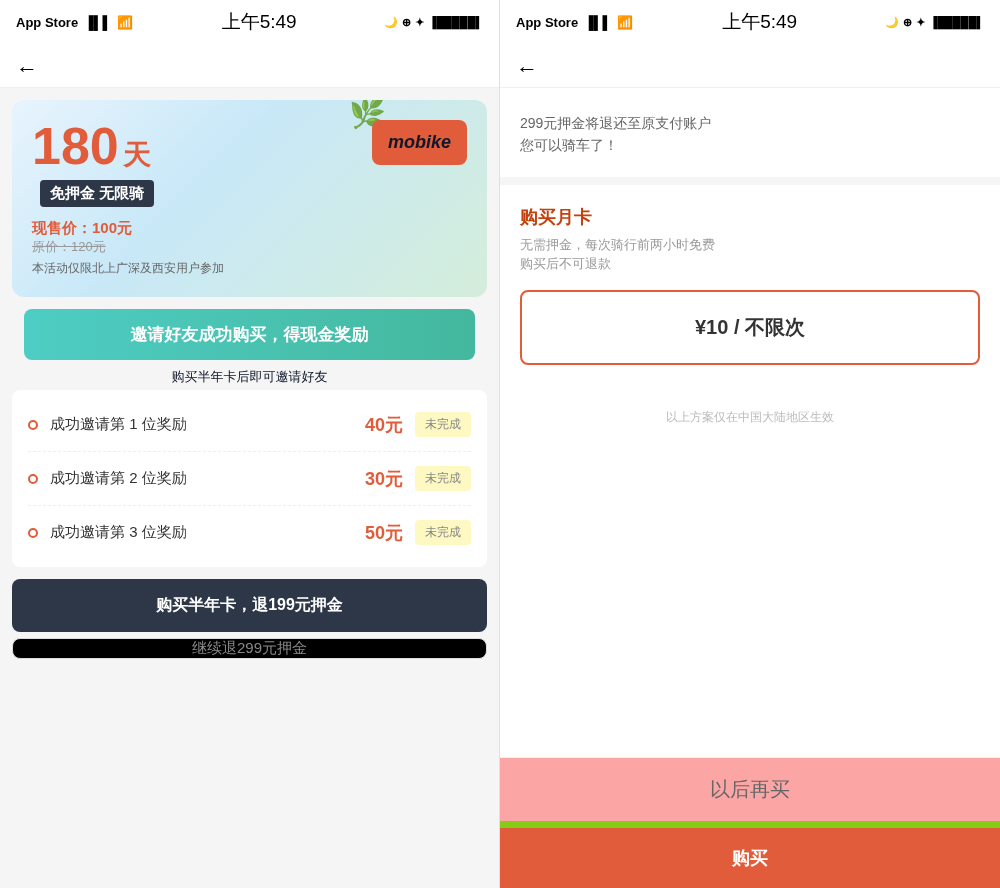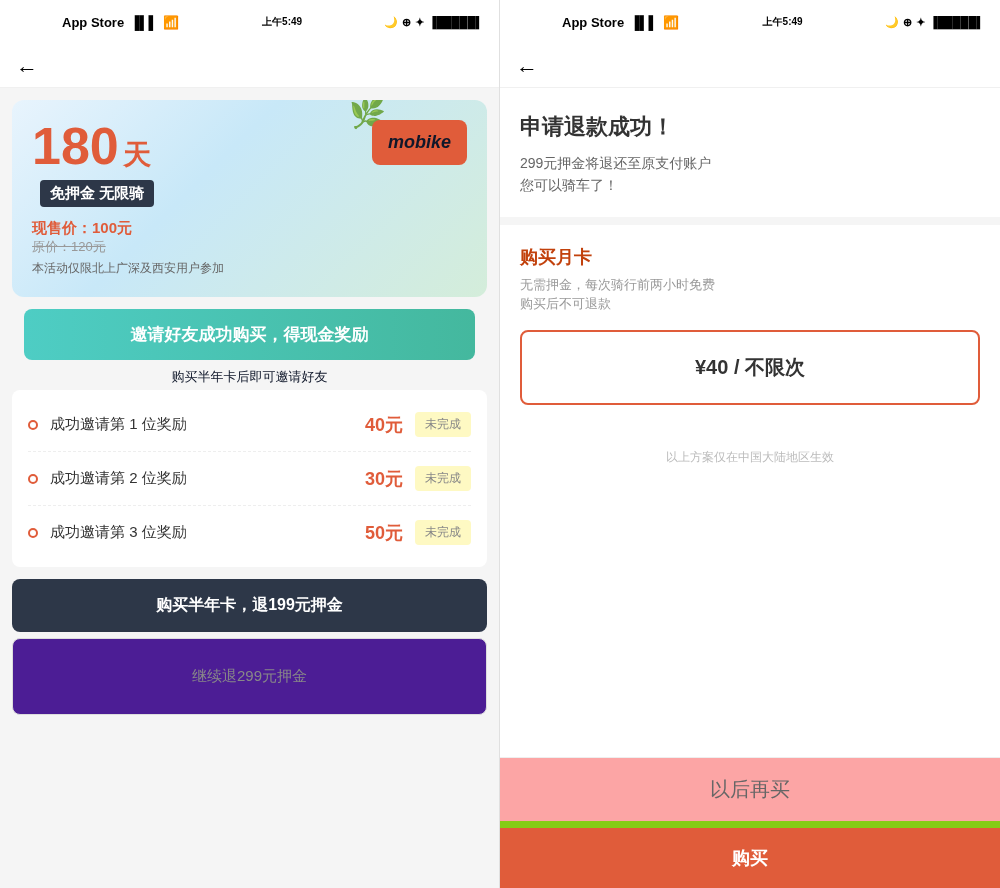--- a/index.html
+++ b/index.html
@@ -42,25 +42,24 @@
       font-size: 12px;
       font-weight: 600;
       flex-shrink: 0;
     }
     .status-left {
       display: flex;
       align-items: center;
       gap: 6px;
       font-size: 13px;
       font-weight: 600;
-      margin-left: 46px;
     }
     .status-center {
-      font-size: 10px;
-      font-weight: 700;
+      font-size: 19px;
+      font-weight: 400;
     }
     .status-right {
       display: flex;
       align-items: center;
       gap: 4px;
       font-size: 11px;
     }
 
     
     .nav-bar {
@@ -230,26 +229,26 @@
       width: calc(100% - 24px);
       margin: 12px 12px 6px;
       padding: 16px;
       font-size: 16px;
       font-weight: 600;
       border-radius: 8px;
       cursor: pointer;
       display: block;
     }
     .btn-secondary-outline {
-      background: #4c1d95;
+      background: #000000;
       color: #888;
       border: 1px solid #ddd;
       width: calc(100% - 24px);
       margin: 0 12px 12px;
-      padding: 28px;
+      padding: 0;
       font-size: 15px;
       border-radius: 8px;
       cursor: pointer;
       display: block;
     }
 
     
     .right-content {
       flex: 1;
       overflow-y: auto;
@@ -432,32 +431,31 @@
     </div>
   </div>
 
   <div class="nav-bar">
     <span class="back-arrow">←</span>
   </div>
 
   <div class="right-content">
 
     <div class="success-section">
-      <div class="success-title">申请退款成功！</div>
       <div class="success-desc">
         <span>299元押金将退还至原支付账户<br>您可以骑车了！</span>
       </div>
     </div>
 
     <div class="monthly-section">
       <div class="monthly-title">购买月卡</div>
       <div class="monthly-desc">无需押金，每次骑行前两小时免费<br>购买后不可退款</div>
 
       <div class="price-card">
-        <span class="price-card-text">¥40 / 不限次</span>
+        <span class="price-card-text">¥10 / 不限次</span>
       </div>
     </div>
 
     <div class="region-note">以上方案仅在中国大陆地区生效</div>
 
     <div class="right-btn-area">
       <button class="btn-later">以后再买</button>
       <button class="btn-buy">购买</button>
     </div>
 

